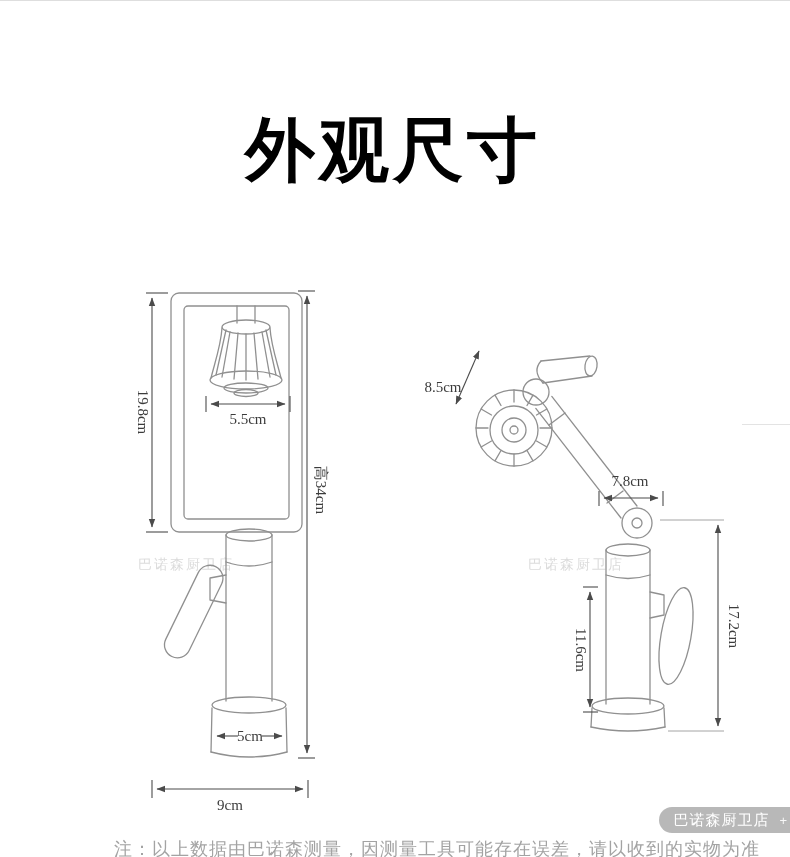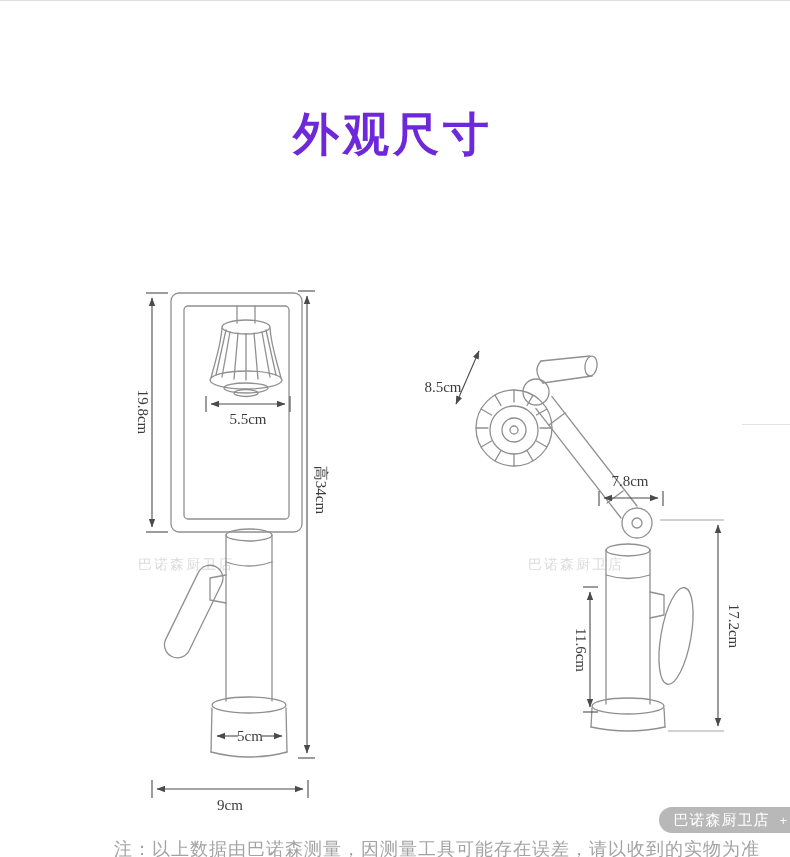--- a/index.html
+++ b/index.html
@@ -5,21 +5,21 @@
   html,body{margin:0;padding:0;background:#ffffff;}
   .page{
     position:relative;width:790px;height:857px;background:#ffffff;
     overflow:hidden;font-family:"Liberation Sans",sans-serif;
   }
   .top-line{position:absolute;top:0;left:0;width:790px;height:1px;background:#dedede;}
   .right-line{position:absolute;top:424px;right:0;width:48px;height:1px;background:#e3e3e3;}
   .title{
     position:absolute;top:104px;left:0;width:786px;margin:0;
     text-align:center;font-family:"Liberation Serif","DejaVu Serif",serif;
-    font-weight:700;font-size:46px;letter-spacing:4px;color:#6d28d9;
+    font-weight:700;font-size:70px;letter-spacing:4px;color:#000000;
   }
   .watermark{
     position:absolute;font-size:14px;letter-spacing:2px;color:#dcdcdc;
     font-family:"Liberation Sans",sans-serif;z-index:1;white-space:nowrap;
   }
   .wm-1{left:138px;top:556px;}
   .wm-2{left:528px;top:556px;}
   svg.diagram{position:absolute;left:0;top:0;z-index:2;}
   .note{
     position:absolute;left:114px;top:837px;width:600px;

